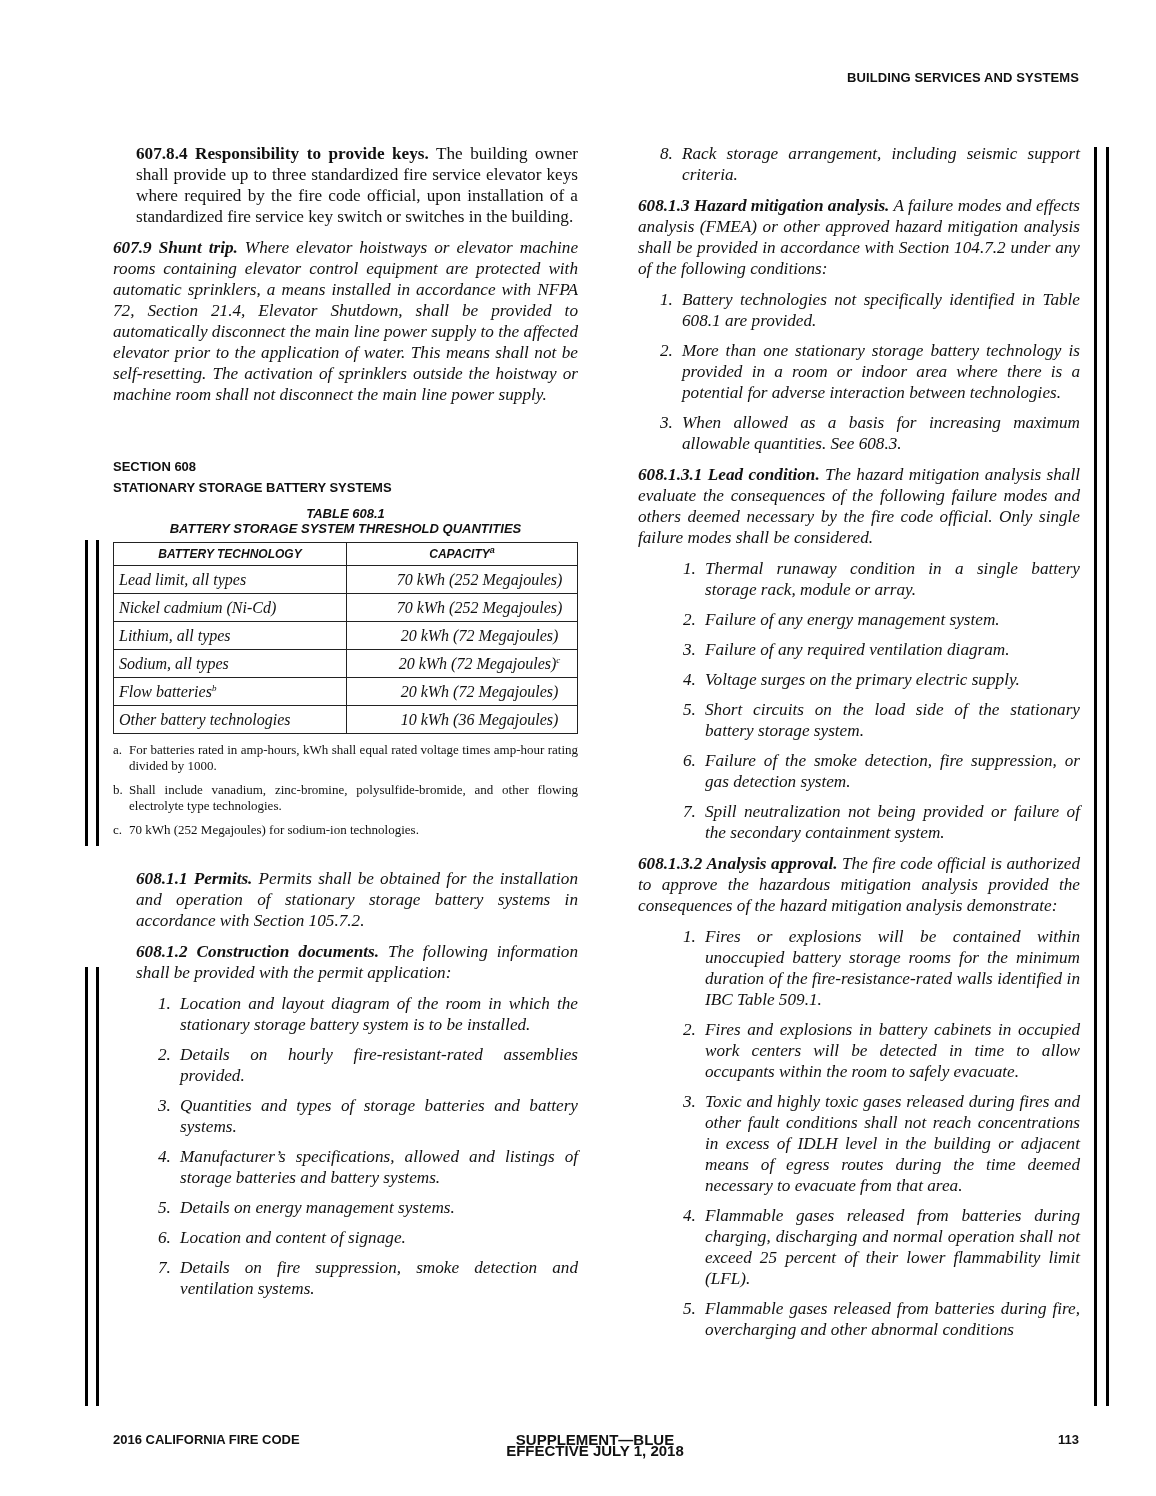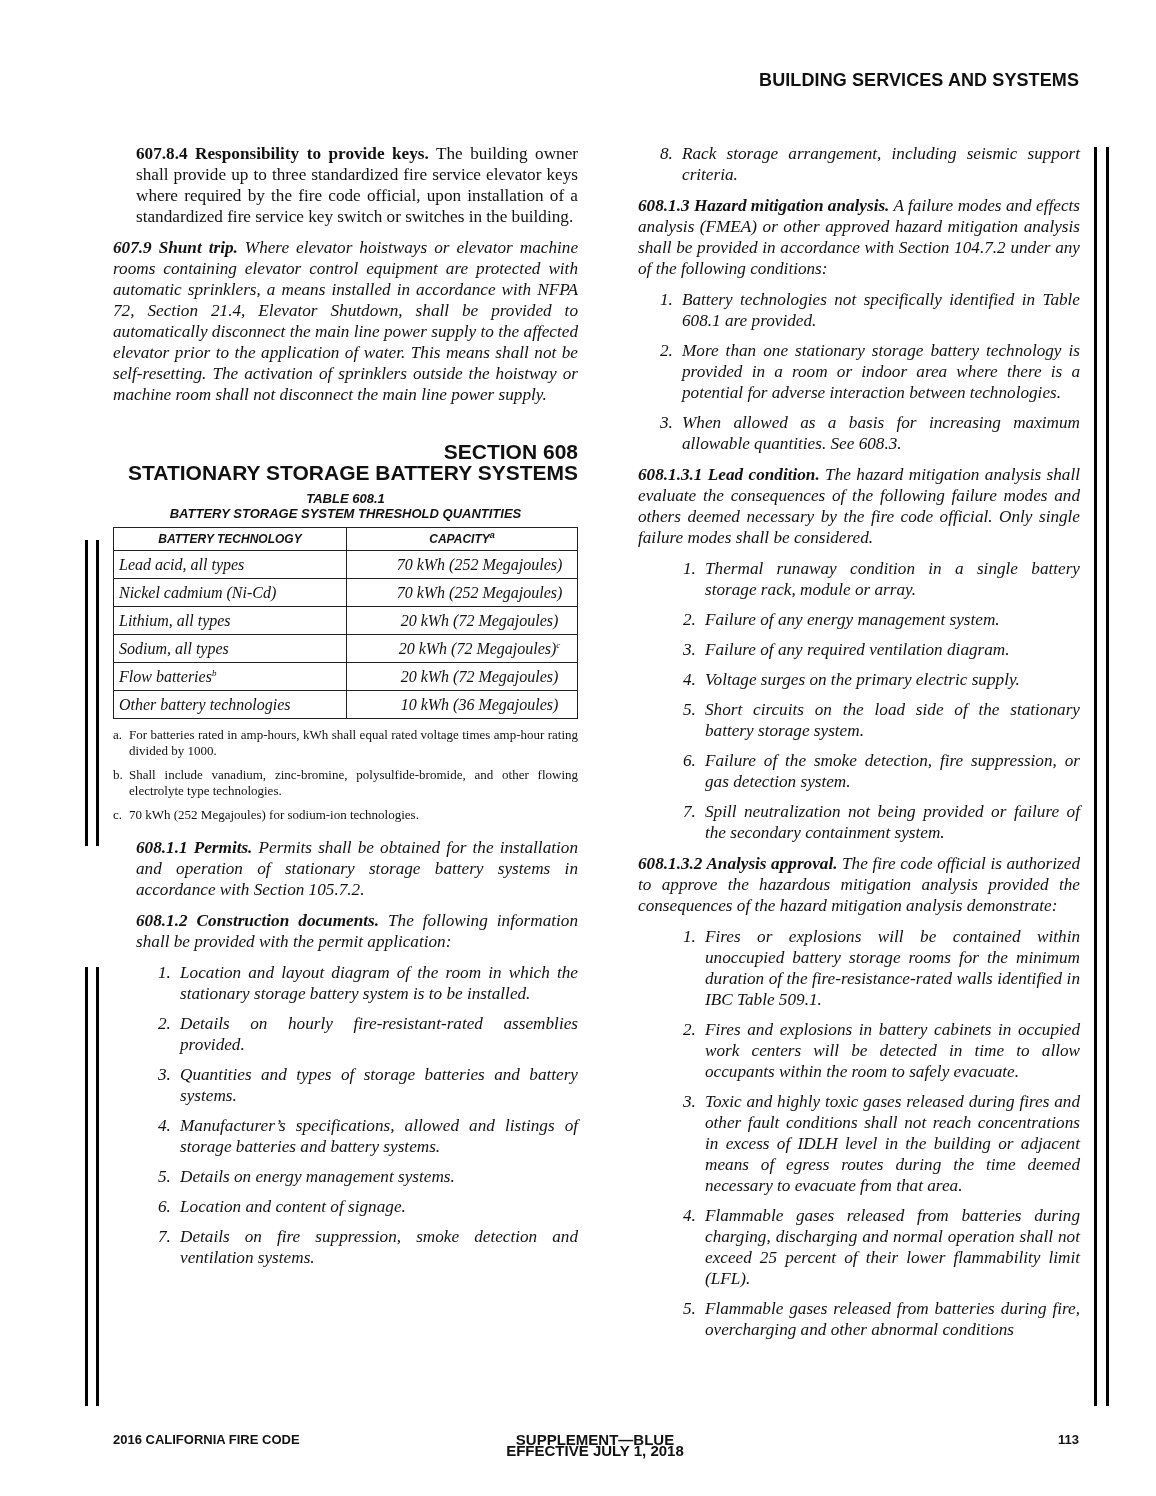--- a/index.html
+++ b/index.html
@@ -1,35 +1,35 @@
 <!DOCTYPE html>
 <html><head>
 <meta charset="utf-8">
 <style>
   html, body { margin: 0; padding: 0; background: #ffffff; }
   body { width: 1156px; height: 1496px; position: relative; overflow: hidden; color: #111; }
   .serif { font-family: "Liberation Serif", "DejaVu Serif", serif; }
   .sans { font-family: "Liberation Sans", "DejaVu Sans", sans-serif; }
 
-  .running-head { position: absolute; top: 70px; right: 77px; font-size: 18px; font-weight: bold; letter-spacing: 0.1px; }
+  .running-head { position: absolute; top: 70px; right: 77px; font-size: 13px; font-weight: bold; letter-spacing: 0.1px; }
 
   .col { position: absolute; top: 143px; font-size: 17.2px; line-height: 21px; text-align: justify; }
   .col-left { left: 113px; width: 465px; }
   .col-right { left: 638px; width: 442px; }
 
   .p { margin: 0 0 10px 0; }
   .indent1 { padding-left: 23px; }
   .it { font-style: italic; }
   .b { font-weight: bold; }
 
   .list { margin: 0 0 10px 0; padding: 0; list-style: none; }
   .list li { position: relative; margin: 0 0 9px 0; }
   .list .num { position: absolute; left: 0; top: 0; }
 
-  .section-title { text-align: right; font-size: 21px; font-weight: bold; line-height: 21px; margin: 36px 0 6px 0; }
+  .section-title { text-align: left; font-size: 13px; font-weight: bold; line-height: 21px; margin: 51px 0 6px 0; }
 
   .table-title { text-align: center; font-size: 13px; font-weight: bold; font-style: italic; line-height: 15px; margin: 8px 0 6px 0; }
   table.thr { border-collapse: collapse; width: 465px; font-size: 16px; }
   table.thr th, table.thr td { border: 1px solid #222; height: 27px; padding: 0 5px; }
   table.thr th { font-size: 12px; font-weight: bold; font-style: italic; text-align: center; height: 22px; }
   table.thr td.c1 { width: 222px; text-align: left; font-style: italic; }
   table.thr td.c2 { text-align: center; font-style: italic; padding-left: 40px; }
   sup { font-size: 9px; line-height: 0; }
 
   .footnotes { font-size: 13px; line-height: 16px; margin: 8px 0 8px 0; text-align: justify; }
@@ -73,21 +73,21 @@
 
   <table class="thr">
     <thead>
       <tr>
         <th class="sans">BATTERY TECHNOLOGY</th>
         <th class="sans"><span>CAPACITY</span><sup>a</sup></th>
       </tr>
     </thead>
     <tbody>
       <tr>
-        <td class="c1"><span>Lead acid, all types</span></td>
+        <td class="c1"><span>Lead limit, all types</span></td>
         <td class="c2"><span>70 kWh (252 Megajoules)</span></td>
       </tr>
       <tr>
         <td class="c1"><span>Nickel cadmium (Ni-Cd)</span></td>
         <td class="c2"><span>70 kWh (252 Megajoules)</span></td>
       </tr>
       <tr>
         <td class="c1"><span>Lithium, all types</span></td>
         <td class="c2"><span>20 kWh (72 Megajoules)</span></td>
       </tr>
@@ -105,21 +105,21 @@
       </tr>
     </tbody>
   </table>
 
   <div class="footnotes">
     <div class="fn"><span class="lbl">a.</span><span>For batteries rated in amp-hours, kWh shall equal rated voltage times amp-hour rating divided by 1000.</span></div>
     <div class="fn"><span class="lbl">b.</span><span>Shall include vanadium, zinc-bromine, polysulfide-bromide, and other flowing electrolyte type technologies.</span></div>
     <div class="fn"><span class="lbl">c.</span><span>70 kWh (252 Megajoules) for sodium-ion technologies.</span></div>
   </div>
 
-  <p class="p it indent1" style="margin-top:14px;"><span class="b">608.1.1 Permits.</span><span> Permits shall be obtained for the installation and operation of stationary storage battery systems in accordance with Section 105.7.2.</span></p>
+  <p class="p it indent1" style="margin-top:30px;"><span class="b">608.1.1 Permits.</span><span> Permits shall be obtained for the installation and operation of stationary storage battery systems in accordance with Section 105.7.2.</span></p>
 
   <p class="p it indent1"><span class="b">608.1.2 Construction documents.</span><span> The following information shall be provided with the permit application:</span></p>
 
   <ul class="list it" style="margin-left:45px;">
     <li style="padding-left:22px;"><span class="num">1.</span><span>Location and layout diagram of the room in which the stationary storage battery system is to be installed.</span></li>
     <li style="padding-left:22px;"><span class="num">2.</span><span>Details on hourly fire-resistant-rated assemblies provided.</span></li>
     <li style="padding-left:22px;"><span class="num">3.</span><span>Quantities and types of storage batteries and battery systems.</span></li>
     <li style="padding-left:22px;"><span class="num">4.</span><span>Manufacturer’s specifications, allowed and listings of storage batteries and battery systems.</span></li>
     <li style="padding-left:22px;"><span class="num">5.</span><span>Details on energy management systems.</span></li>
     <li style="padding-left:22px;"><span class="num">6.</span><span>Location and content of signage.</span></li>

